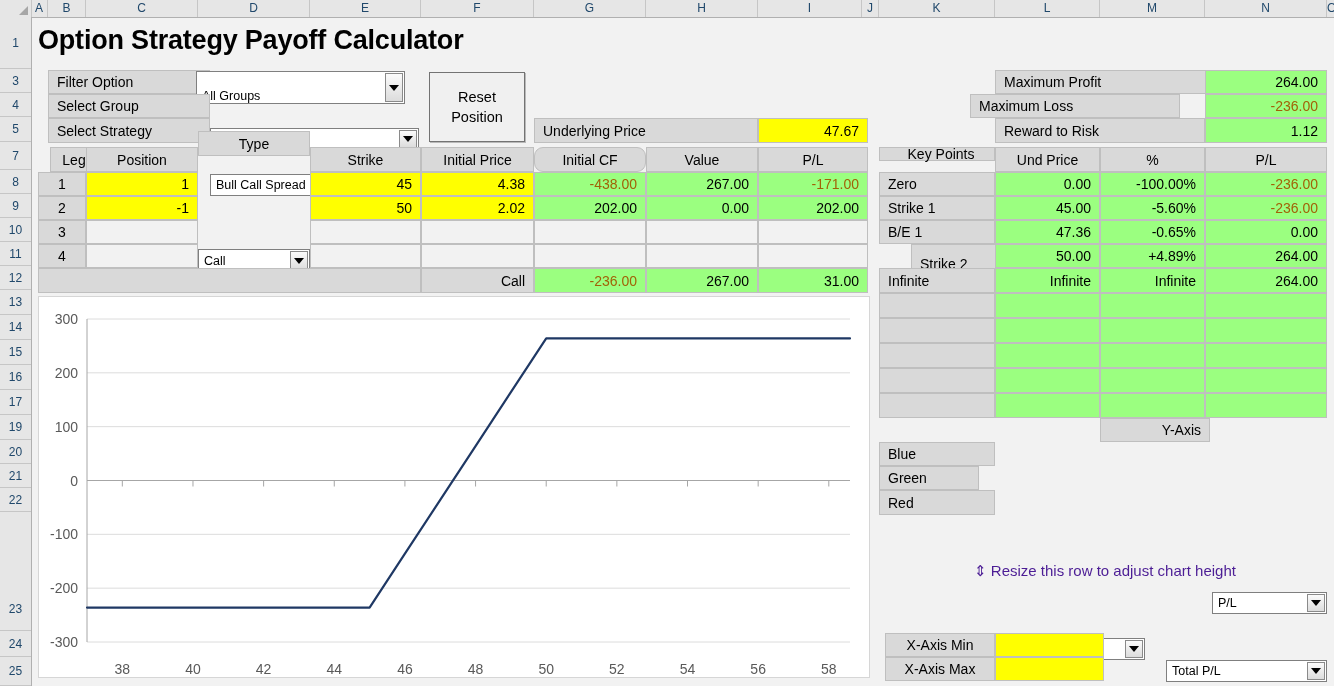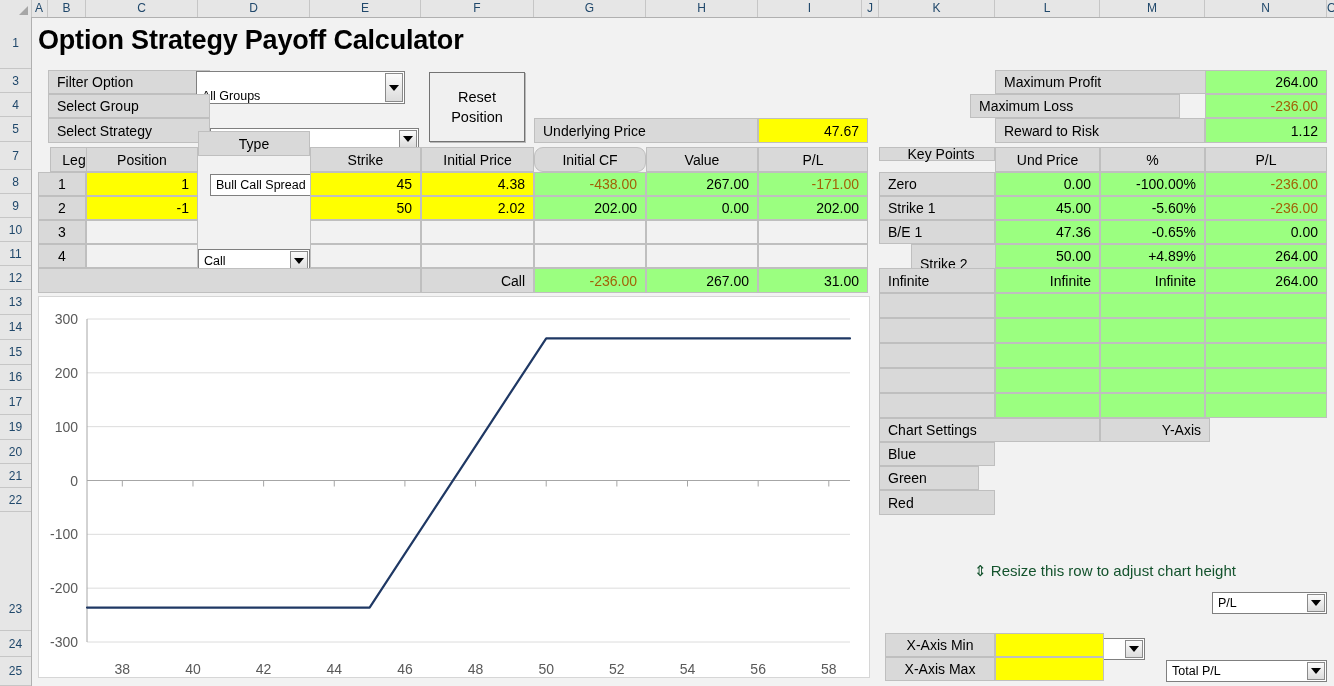--- a/index.html
+++ b/index.html
@@ -61,21 +61,21 @@
   #resetbtn{position:absolute;left:429px;top:72px;width:96px;height:70px;
       background:#F0F0F0;border:1px solid #737373;box-sizing:border-box;
       display:flex;flex-direction:column;align-items:center;justify-content:center;
       font-size:14.5px;line-height:20px;box-shadow:1px 1px 0 #B9B9B9;}
 
   
   #chartbox{position:absolute;left:38px;top:296px;width:832px;height:382px;
       background:#FFFFFF;border:1px solid #D6D6D6;box-sizing:border-box;}
 
   #hint{position:absolute;left:880px;top:562px;width:450px;text-align:center;
-      font-size:15px;color:#14532d;}
+      font-size:15px;color:#4c1d95;}
 </style>
 </head>
 <body>
 
 <div id="sheet">
 
   <div class="colhdr">
     <div class="corner"></div>
     <div class="cell" style="left:31px;width:17px;">A</div>
     <div class="cell" style="left:48px;width:38px;">B</div>
@@ -279,21 +279,20 @@
   <div class="abs lbl" style="left:879px;top:368px;width:116px;height:25px;"></div>
   <div class="abs val green" style="left:995px;top:368px;width:105px;height:25px;"></div>
   <div class="abs val green" style="left:1100px;top:368px;width:105px;height:25px;"></div>
   <div class="abs val green" style="left:1205px;top:368px;width:122px;height:25px;"></div>
 
   <div class="abs lbl" style="left:879px;top:393px;width:116px;height:25px;"></div>
   <div class="abs val green" style="left:995px;top:393px;width:105px;height:25px;"></div>
   <div class="abs val green" style="left:1100px;top:393px;width:105px;height:25px;"></div>
   <div class="abs val green" style="left:1205px;top:393px;width:122px;height:25px;"></div>
 
-  <div class="abs lbl" style="left:879px;top:418px;width:221px;height:24px;">Chart Settings</div>
   <div class="abs lbl" style="left:1100px;top:418px;width:110px;height:24px;justify-content:flex-end;padding-left:0;padding-right:8px;">Y-Axis</div>
   <div class="abs dd" style="left:1212px;top:419px;width:115px;height:22px;">
     <span>P/L</span>
     <span class="btn">
         <i></i>
       </span>
   </div>
 
   <div class="abs lbl" style="left:879px;top:442px;width:116px;height:24px;">Blue</div>
   <div class="abs dd" style="left:995px;top:443px;width:150px;height:22px;">

